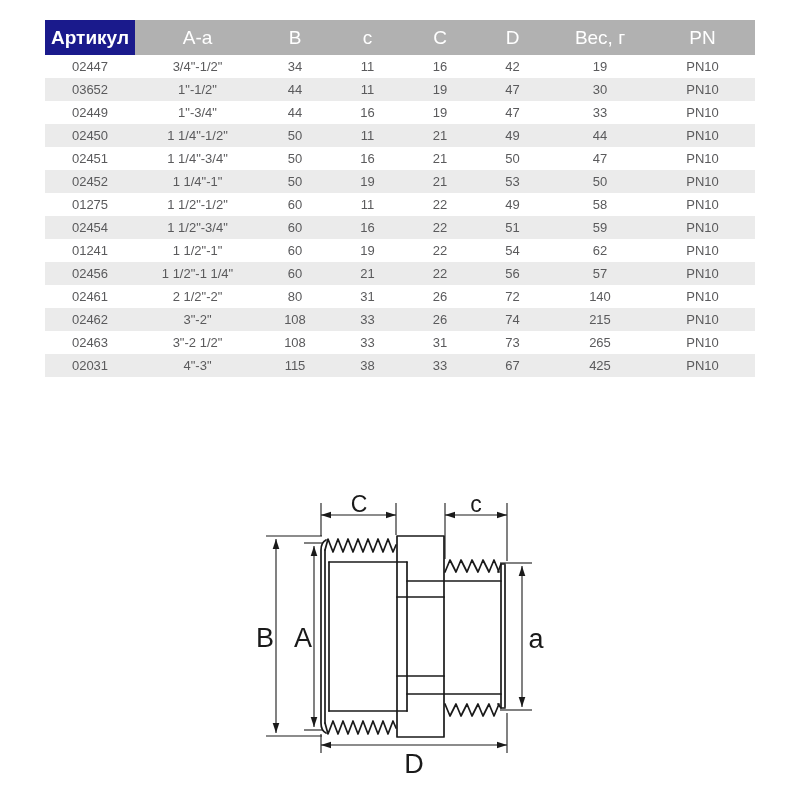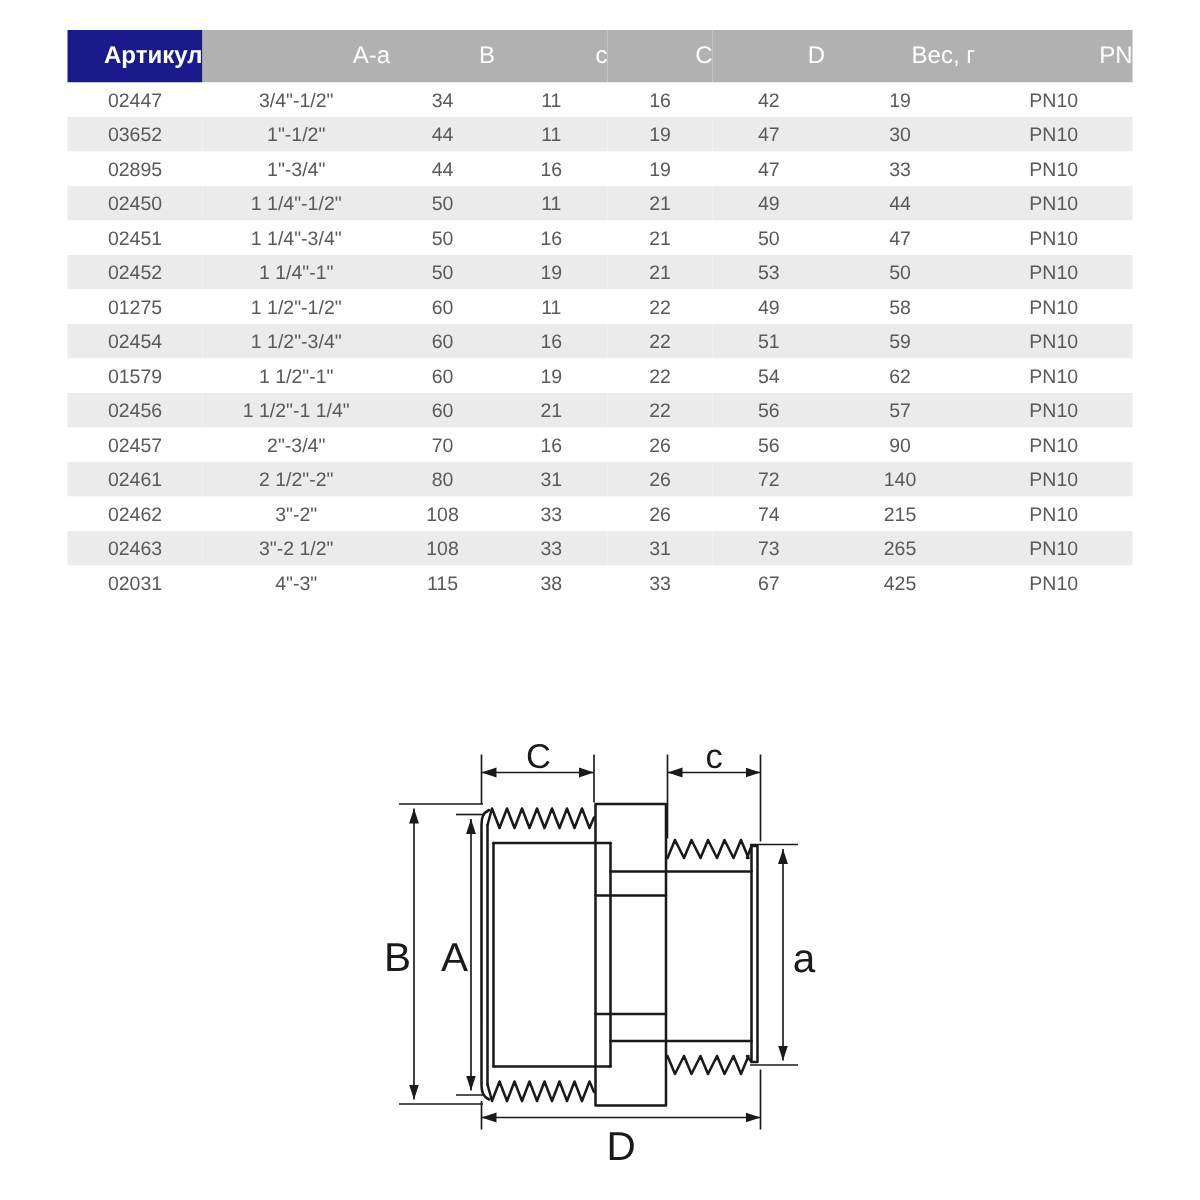--- a/index.html
+++ b/index.html
@@ -18,23 +18,23 @@
   }
   table.spec {
     border-collapse: collapse;
     width: 710px;
     table-layout: fixed;
   }
   table.spec th {
     height: 35px;
     background: #b1b1b1;
     color: #ffffff;
-    font-size: 16px;
+    font-size: 19px;
     font-weight: normal;
-    text-align: right;
+    text-align: center;
     vertical-align: middle;
   }
   table.spec th.accent {
     background: #1a1a8c;
     font-weight: bold;
   }
   table.spec td {
     height: 23px;
     font-size: 13px;
     color: #5a5a5c;
@@ -103,21 +103,21 @@
           <td>03652</td>
           <td>1"-1/2"</td>
           <td>44</td>
           <td>11</td>
           <td>19</td>
           <td>47</td>
           <td>30</td>
           <td>PN10</td>
         </tr>
         <tr>
-          <td>02895</td>
+          <td>02449</td>
           <td>1"-3/4"</td>
           <td>44</td>
           <td>16</td>
           <td>19</td>
           <td>47</td>
           <td>33</td>
           <td>PN10</td>
         </tr>
         <tr>
           <td>02450</td>
@@ -163,47 +163,37 @@
           <td>02454</td>
           <td>1 1/2"-3/4"</td>
           <td>60</td>
           <td>16</td>
           <td>22</td>
           <td>51</td>
           <td>59</td>
           <td>PN10</td>
         </tr>
         <tr>
-          <td>01579</td>
+          <td>01241</td>
           <td>1 1/2"-1"</td>
           <td>60</td>
           <td>19</td>
           <td>22</td>
           <td>54</td>
           <td>62</td>
           <td>PN10</td>
         </tr>
         <tr>
           <td>02456</td>
           <td>1 1/2"-1 1/4"</td>
           <td>60</td>
           <td>21</td>
           <td>22</td>
           <td>56</td>
           <td>57</td>
-          <td>PN10</td>
-        </tr>
-        <tr>
-          <td>02457</td>
-          <td>2"-3/4"</td>
-          <td>70</td>
-          <td>16</td>
-          <td>26</td>
-          <td>56</td>
-          <td>90</td>
           <td>PN10</td>
         </tr>
         <tr>
           <td>02461</td>
           <td>2 1/2"-2"</td>
           <td>80</td>
           <td>31</td>
           <td>26</td>
           <td>72</td>
           <td>140</td>

